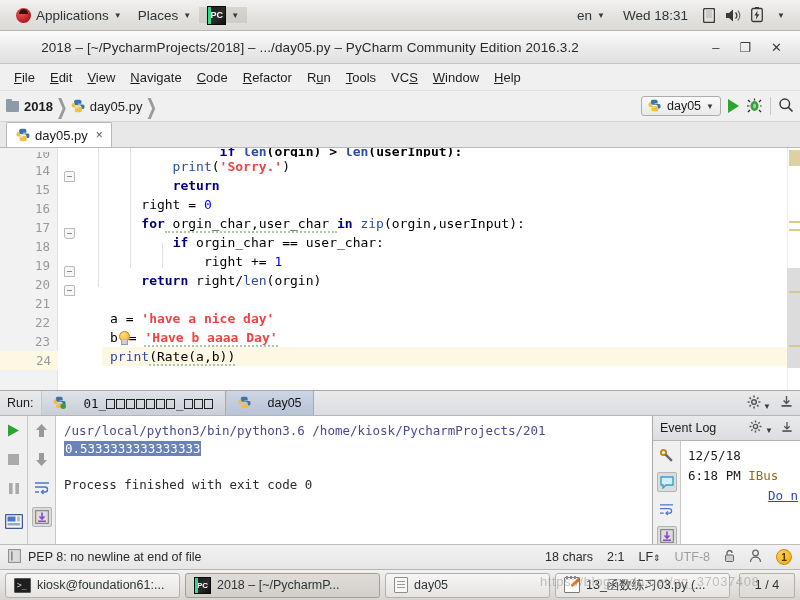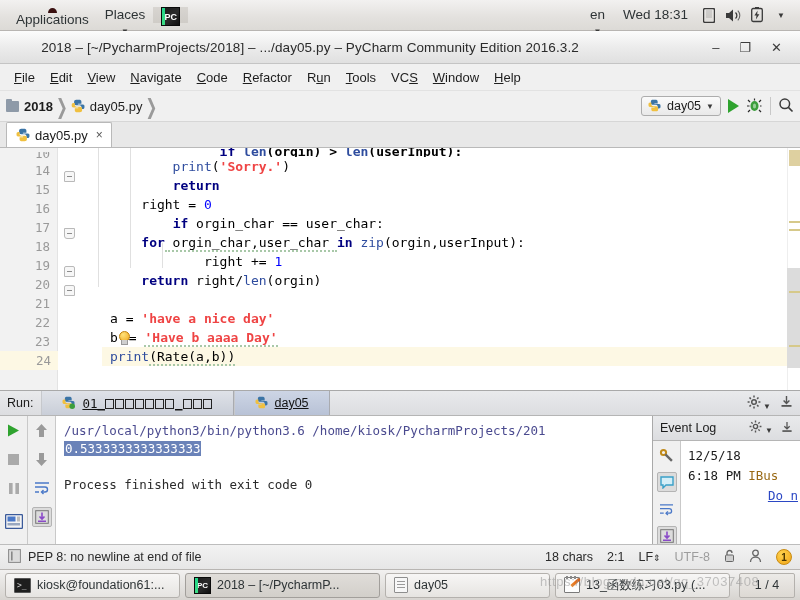--- a/index.html
+++ b/index.html
@@ -14,21 +14,21 @@
 
   
   .gnome-panel {
     position: absolute; left: 0; top: 0; width: 800px; height: 31px;
     background: linear-gradient(to bottom, #f2f1f0 0%, #e4e2df 55%, #dcdad6 100%);
     border-bottom: 1px solid #b8b5b2;
     display: flex; align-items: center; padding: 0 8px;
   }
   .gp-item {
     display: flex; align-items: center; gap: 5px;
-    padding: 0 8px; height: 16px; color: #2e3436; font-size: 13.5px; flex-direction: column;
+    padding: 0 8px; height: 16px; color: #2e3436; font-size: 13.5px;
   }
   .gp-item.active { background: linear-gradient(to bottom,#d8d5d1,#cfccc7); }
   .caret { font-size: 8px; color: #3a3a3a; }
   .ubuntu-logo {
     width: 15px; height: 15px; border-radius: 50%;
     background: radial-gradient(circle at 35% 32%, #e55 0%, #b01c1c 70%, #6d0f0f 100%);
     position: relative;
   }
   .ubuntu-logo::after {
     content: ""; position: absolute; left: 3px; top: 1px; width: 9px; height: 5px;
@@ -169,24 +169,24 @@
 
   
   .run-window { flex: 0 0 152px; display: flex; flex-direction: column; border-top: 1px solid #a9a9a9; }
   .run-header {
     height: 25px; flex: 0 0 25px; display: flex; align-items: center;
     background: linear-gradient(to bottom,#e9eaec,#dcdde0);
     border-bottom: 1px solid #b5b5b5; padding-left: 7px;
   }
   .run-label { font-size: 12.5px; color: #1b1b1b; margin-right: 8px; }
   .run-tab {
-    display: flex; align-items: center; gap: 6px; height: 24px;
-    padding: 0 20px; font-size: 12.5px; color: #121212;
+    display: flex; align-items: center; gap: 16px; height: 24px;
+    padding: 0 11px; font-size: 12.5px; color: #121212;
     background: linear-gradient(to bottom,#dfe2e8,#c9ced8);
-    border-right: 1px solid #a9abb0; border-left: 1px solid #c6c8cc; text-decoration: underline;
+    border-right: 1px solid #a9abb0; border-left: 1px solid #c6c8cc;
   }
   .run-tab.sel { background: linear-gradient(to bottom,#cdd5e5,#b8c2d6); }
   .tofu {
     display: inline-block; width: 9px; height: 10px; border: 1px solid #222;
     vertical-align: -1px; margin: 0 .5px; background: transparent;
   }
   .run-hdr-right { margin-left: auto; display: flex; align-items: center; gap: 9px; padding-right: 7px; }
 
   .run-body { flex: 1 1 auto; display: flex; min-height: 0; }
   .run-side {
@@ -463,22 +463,22 @@
         <div class="indent-guide" style="left:40px;top:0;height:139px;"></div>
         <div class="indent-guide" style="left:72px;top:0;height:120px;"></div>
         <div class="indent-guide" style="left:104px;top:95px;height:25px;"></div>
 
         <div class="cline" style="height:9px;line-height:9px;overflow:hidden;color:#000080;font-weight:bold;">
           <span style="position:relative;top:-10px;display:inline-block;"><span class="kw">    if</span> <span class="fn">len</span><span style="color:#000;">(orgin) &gt; </span><span class="fn">len</span><span style="color:#000;">(userInput):</span></span>
         </div>
         <div class="cline"><span class="fn">        print</span><span>(</span><span class="str">'Sorry.'</span><span>)</span></div>
         <div class="cline">        <span class="kw">return</span></div>
         <div class="cline"><span>    right = </span><span class="num">0</span></div>
+        <div class="cline"><span class="kw">    </span><span class="kw">for</span><span class="squig"> orgin_char,user_char </span><span class="kw">in</span><span class="fn"> zip</span><span>(orgin,userInput):</span></div>
         <div class="cline"><span>        </span><span class="kw">if</span><span> orgin_char == user_char:</span></div>
-        <div class="cline"><span class="kw">    </span><span class="kw">for</span><span class="squig"> orgin_char,user_char </span><span class="kw">in</span><span class="fn"> zip</span><span>(orgin,userInput):</span></div>
         <div class="cline"><span>            right += </span><span class="num">1</span></div>
         <div class="cline"><span>    </span><span class="kw">return</span><span> right/</span><span class="fn">len</span><span>(orgin)</span></div>
         <div class="cline"></div>
         <div class="cline"><span>a = </span><span class="str">'have a nice day'</span></div>
         <div class="cline"><span>b</span><span class="bulb"></span><span>= </span><span class="str squig">'Have b aaaa Day'</span></div>
         <div class="cline current"><span class="fn">print</span><span class="squig">(Rate(a,b))</span></div>
       </div>
 
       <div class="marker-bar">
         <div class="mark block" style="top:2px;"></div>

